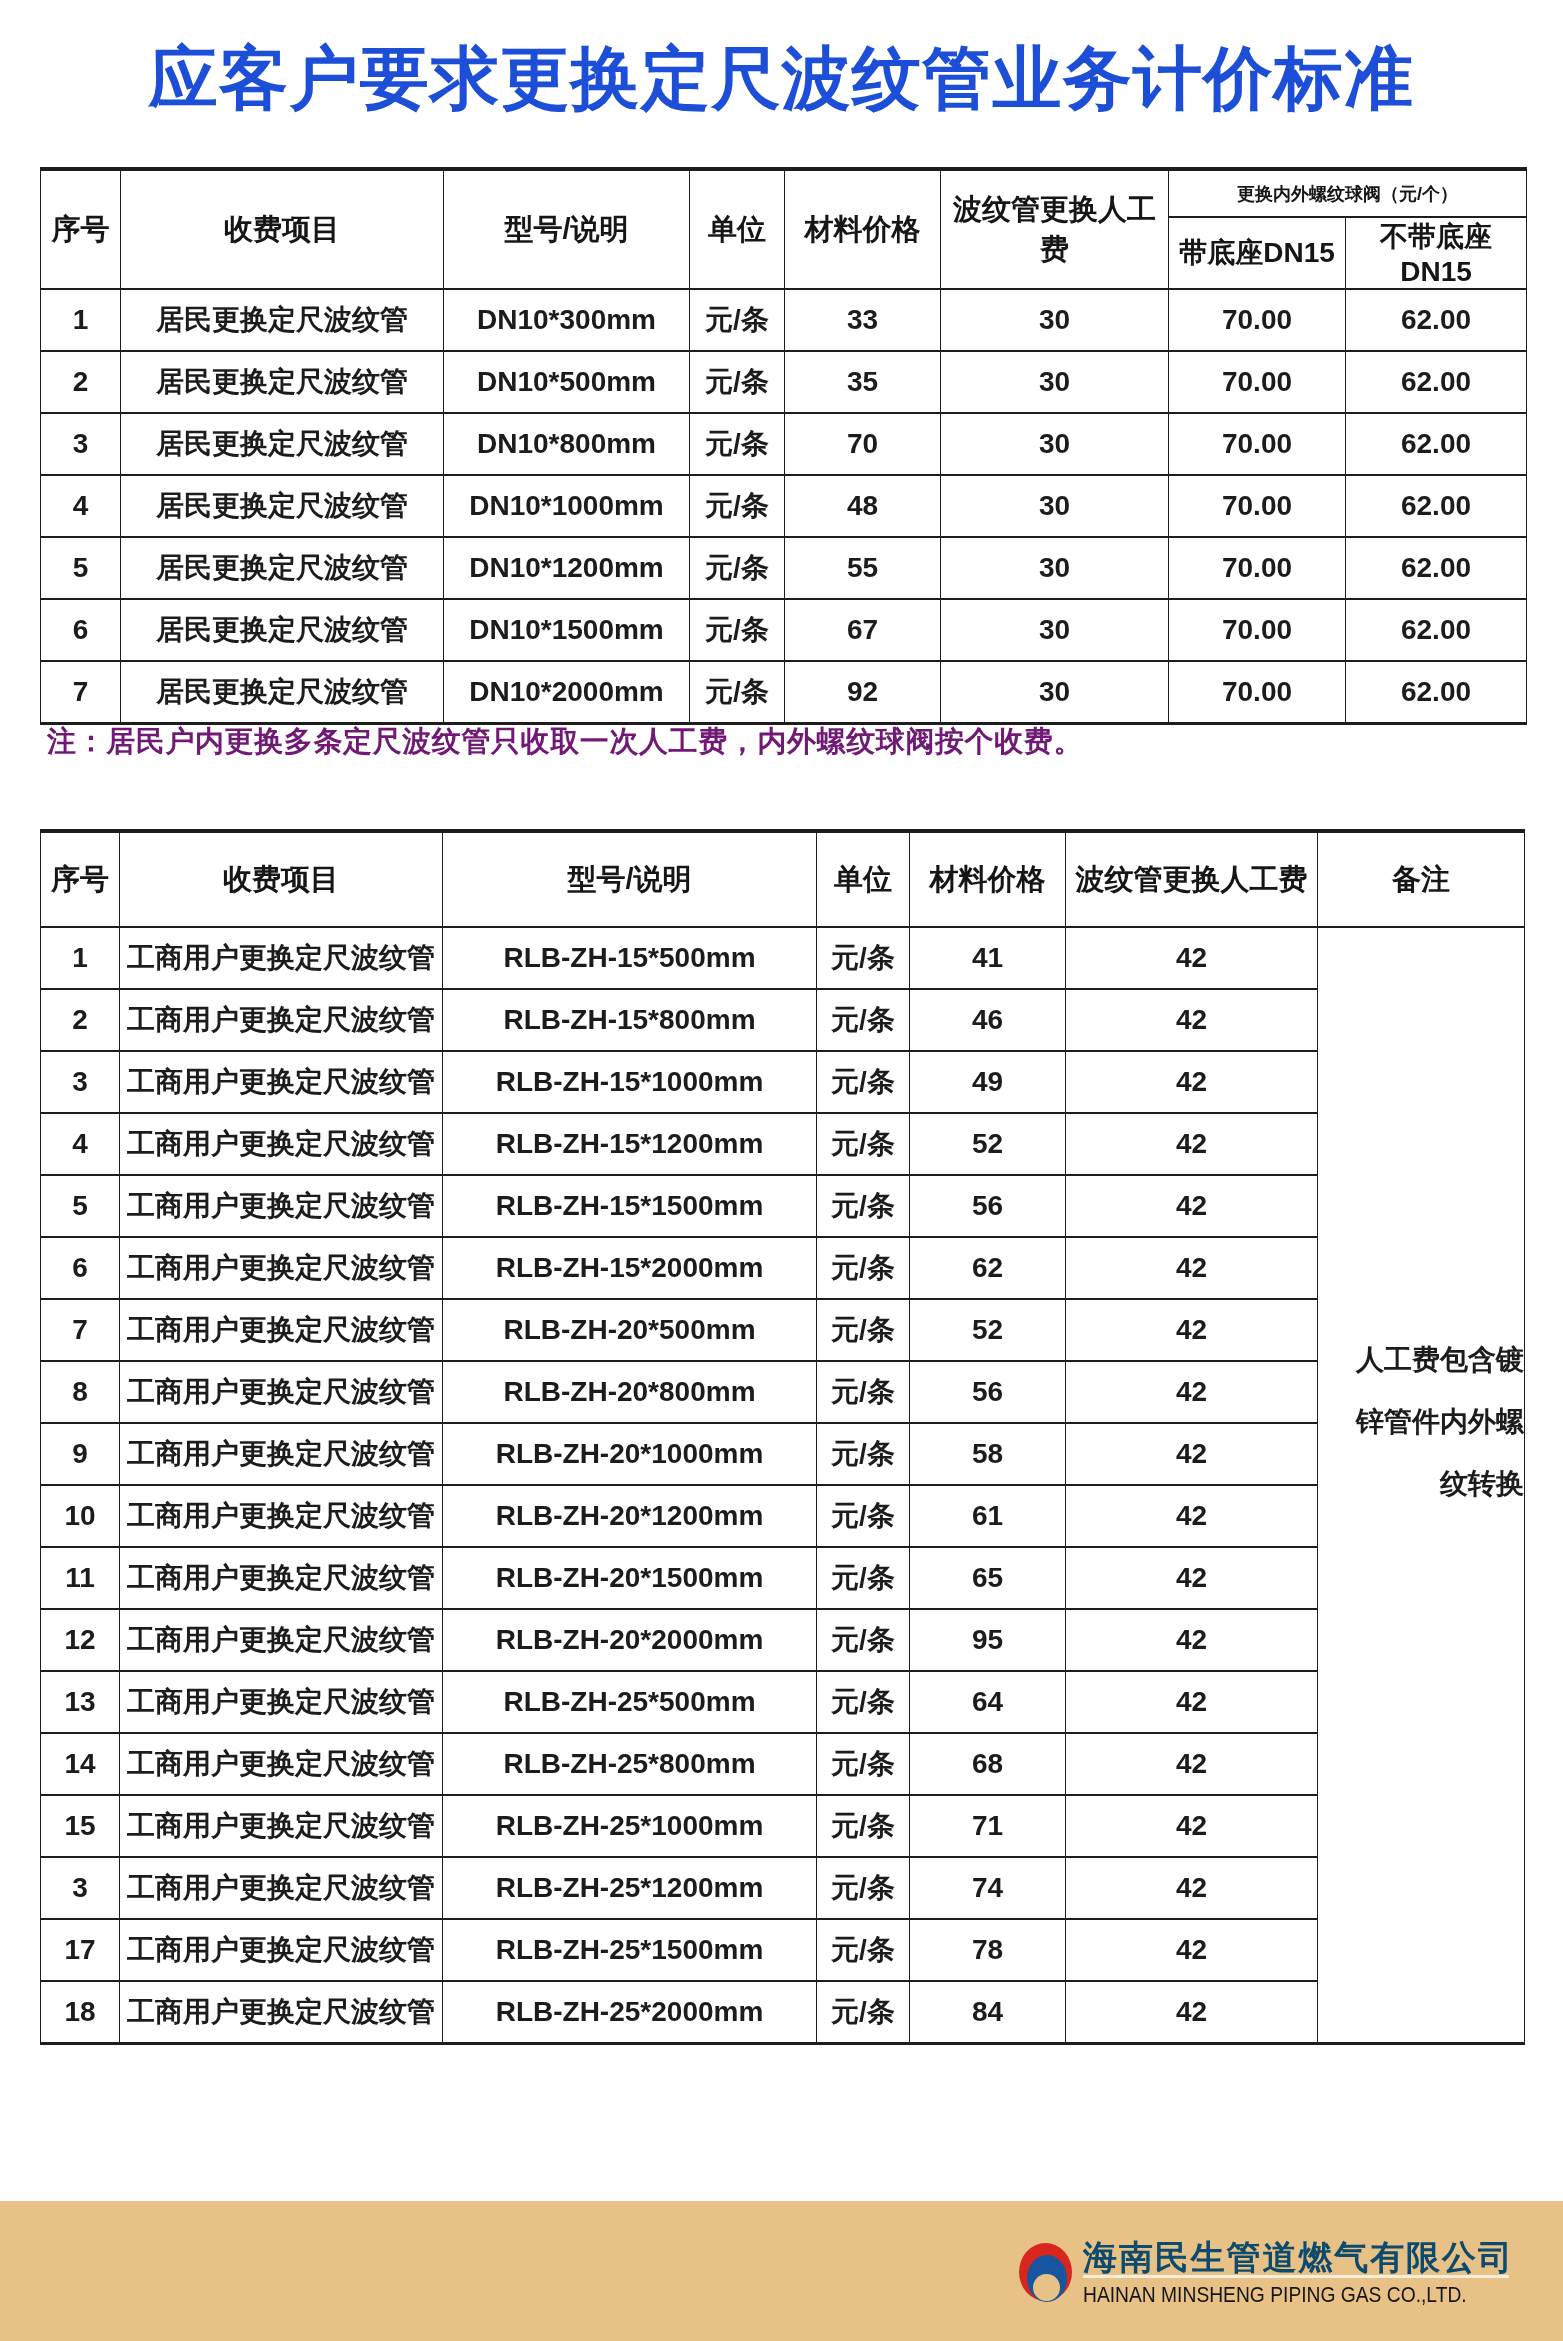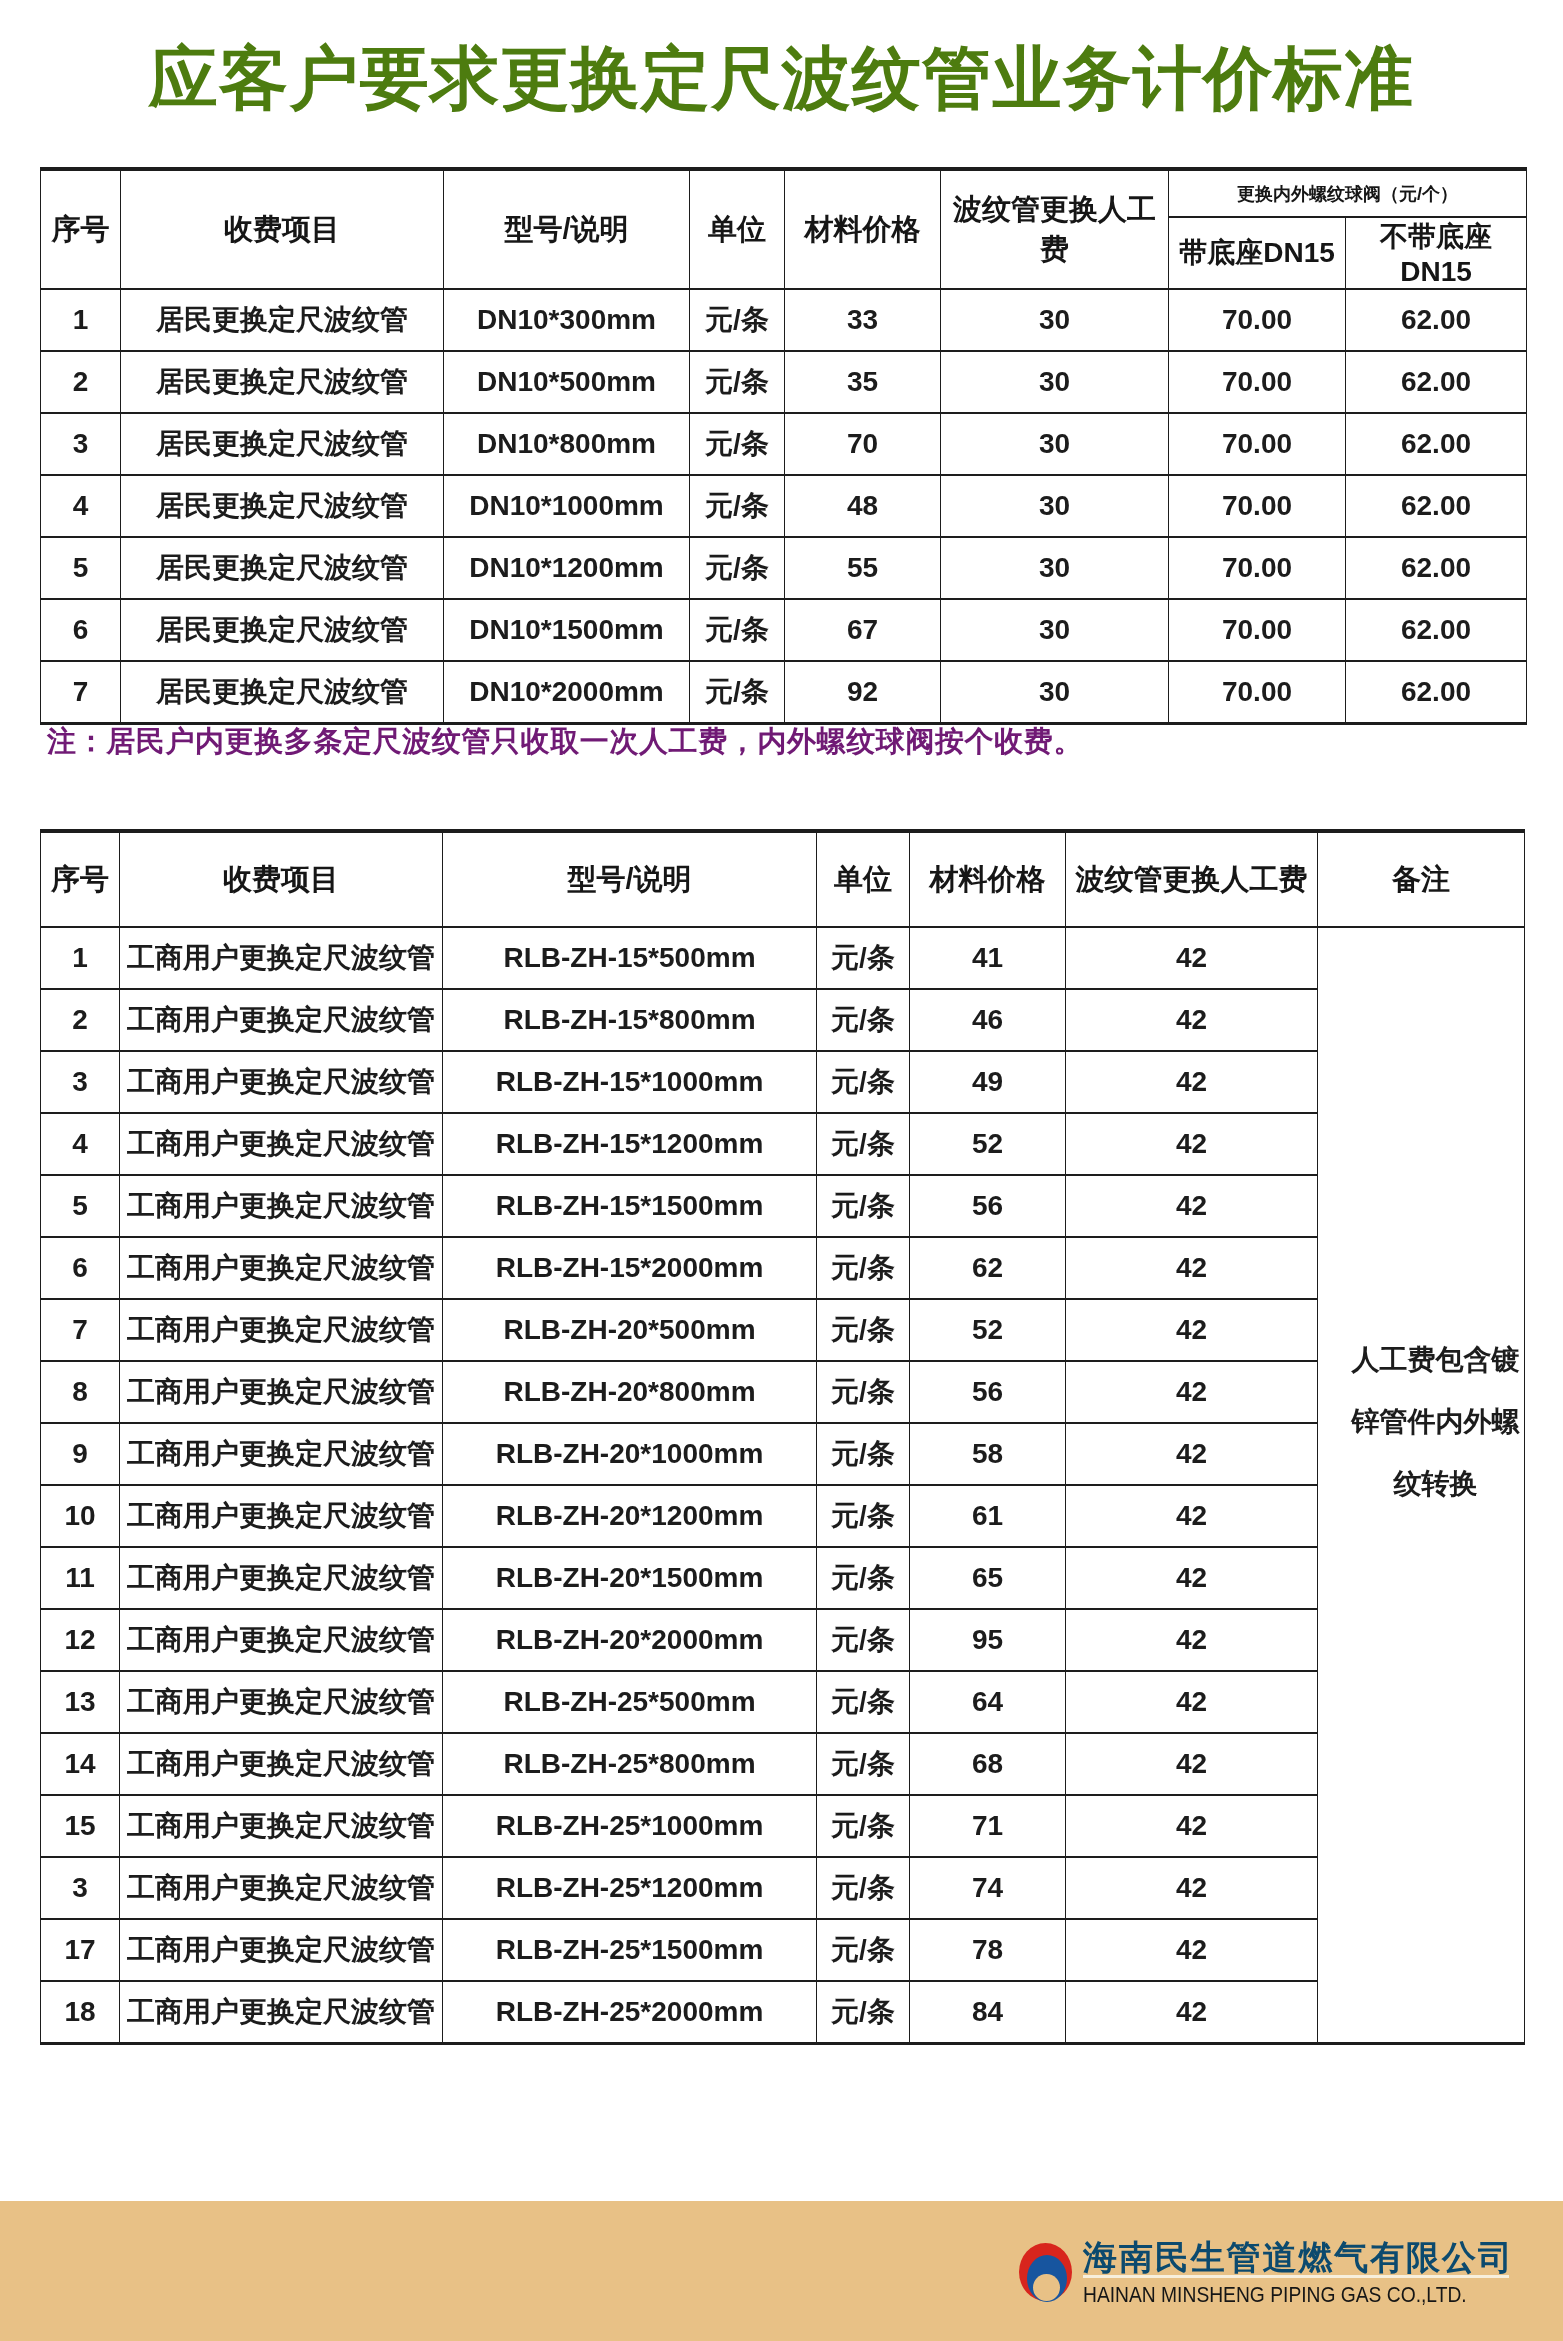--- a/index.html
+++ b/index.html
@@ -1,40 +1,40 @@
 <!DOCTYPE html>
 <html style="font-size:10px"><head>
 <meta charset="utf-8">
 <style>
   html,body{margin:0;padding:0;background:#ffffff;}
   .page{position:relative;width:1563px;height:2342px;background:#ffffff;overflow:hidden;
         font-family:"Liberation Sans","DejaVu Sans",sans-serif;color:#1a1a1a;}
   .title{position:absolute;top:33px;left:0;width:100%;margin:0;text-align:center;
-         font-size:69px;font-weight:900;letter-spacing:1.3px;color:#4d7c0f;}
+         font-size:69px;font-weight:900;letter-spacing:1.3px;color:#1d4ed8;}
 
   table{position:absolute;border-collapse:collapse;table-layout:fixed;background:#fff;}
   th,td{border:1.3px solid #1d1d1d;border-top-width:2.5px;border-bottom-width:2.5px;
         text-align:center;vertical-align:middle;padding:0;overflow:hidden;}
   table{border:1.3px solid #1d1d1d;border-top-width:4.4px;border-bottom-width:3.2px;}
   th{font-size:29px;font-weight:700;color:#161616;}
   td{font-size:28px;font-weight:600;color:#1c1c1c;}
 
   #table1{left:40px;top:167px;width:1485px;}
   #table1 thead tr.hr1{height:48px;}
   #table1 thead tr.hr2{height:47px;}
   #table1 tbody tr{height:62px;}
   #table1 th.valve-group{font-size:18px;margin-left:32px;}
   #table1 th.valve-sub{font-size:28px;}
 
   #table2{left:40px;top:829px;width:1485px;}
   #table2 thead tr{height:96px;}
   #table2 tbody tr{height:62px;}
 
   .remark-cell{vertical-align:middle;}
-  .remark-text{white-space:pre-line;text-align:center;padding-left:29px;
+  .remark-text{white-space:pre-line;text-align:right;padding-left:29px;
                font-size:28px;font-weight:600;line-height:62px;transform:translateY(-63px);}
 
   .note{position:absolute;font-size:29px;font-weight:700;color:#701a75;letter-spacing:0.6px;}
   #note1{left:47px;top:722px;}
   #note2{left:47px;top:2077px;}
 
   .footer{position:absolute;left:0;top:2201px;width:1563px;height:141px;background:#e8c186;}
   .logo{position:absolute;left:1019px;top:2243px;width:53px;height:58px;}
   .logo .c{position:absolute;border-radius:50%;}
   .logo .red{left:0;top:0;width:53px;height:58px;background:#d8251d;}

